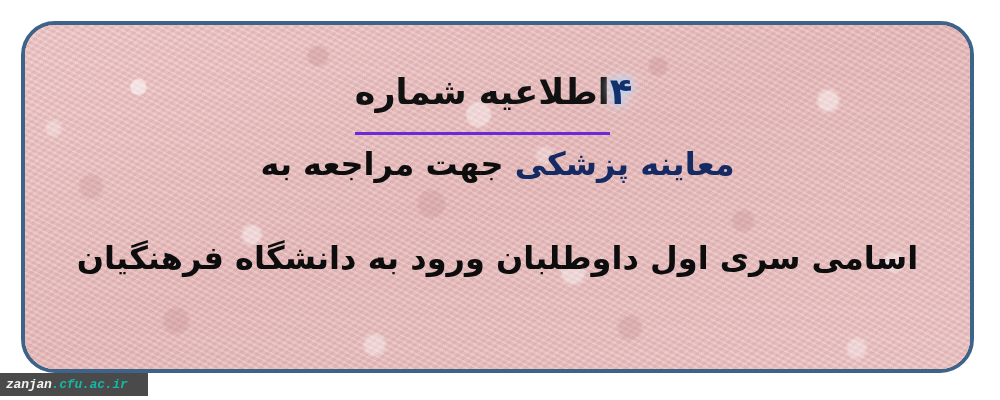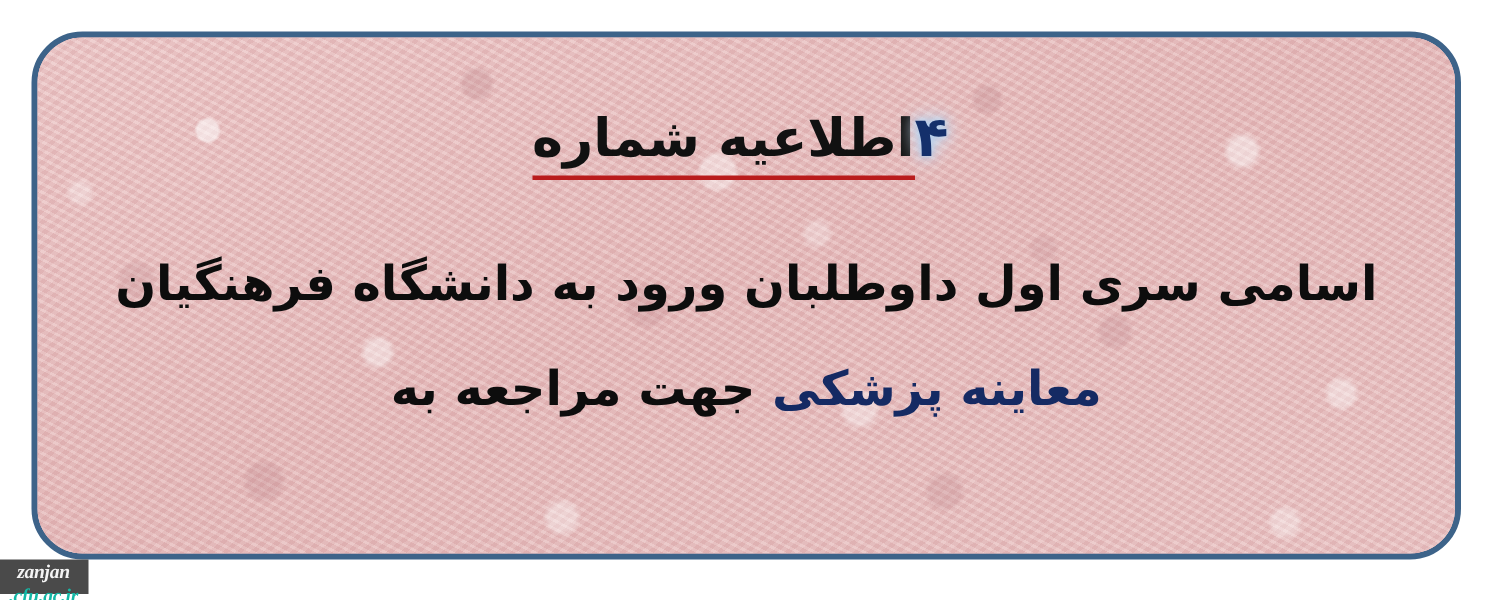--- a/index.html
+++ b/index.html
@@ -87,22 +87,22 @@
   }
 
   
   #title-line {
     font-size: 35px;
     font-weight: bold;
     letter-spacing: -0.5px;
   }
   #title-text {
     color: #111111;
-    border-bottom: 3px solid #b91c1c;
-    padding-bottom: 4px;
+    border-bottom: 3px solid #6d28d9;
+    padding-bottom: 20px;
   }
   #title-number {
     color: #14306b;
     font-size: 37px;
     padding-right: 8px;
     text-shadow:
        0 0 3px #bcd4ef,
        0 0 7px #a8c8ea,
        0 0 12px #cfe2f5,
        0 0 18px #dcebf9;
@@ -126,57 +126,56 @@
   }
   #body-line-2 .seg-dark  { color: #0d0d0d; }
   #body-line-2 .seg-blue  { color: #152a63; }
 
   
   #watermark {
     position: absolute;
     left: 0;
     bottom: 4px;
     height: 23px;
-    padding: 0 7px 0 6px;
+    padding: 0 20px 0 6px;
     display: flex;
     align-items: center;
     background: #4a4a4a;
     direction: ltr;
-    font-family: Liberation Serif, serif;
+    font-family: Liberation Mono, monospace;
     font-size: 13px;
     font-style: italic;
     font-weight: bold;
     letter-spacing: -0.2px;
     z-index: 5;
-    flex-direction: column;
   }
   #watermark .wm-name   { color: #f4f4f4; }
   #watermark .wm-domain { color: #14b8a6; }
 </style>
 </head>
 <body>
 
 <div id="stage">
 
   <div id="card">
 
     <div id="card-texture"></div>
 
     <div id="content">
 
       <div class="line" id="title-line">
         <span id="title-number">۴</span><span id="title-text">اطلاعیه شماره</span>
       </div>
 
-      <div class="line" id="body-line-1">اسامی سری اول داوطلبان ورود به دانشگاه فرهنگیان</div>
-
       <div class="line" id="body-line-2">
         <span class="seg-blue">معاینه پزشکی</span>
         <span class="seg-dark">جهت مراجعه به</span>
       </div>
+
+      <div class="line" id="body-line-1">اسامی سری اول داوطلبان ورود به دانشگاه فرهنگیان</div>
 
     </div>
   </div>
 
   <div id="watermark">
     <span class="wm-name">zanjan</span>
       <span class="wm-domain">.cfu.ac.ir</span>
   </div>
 
 </div>

